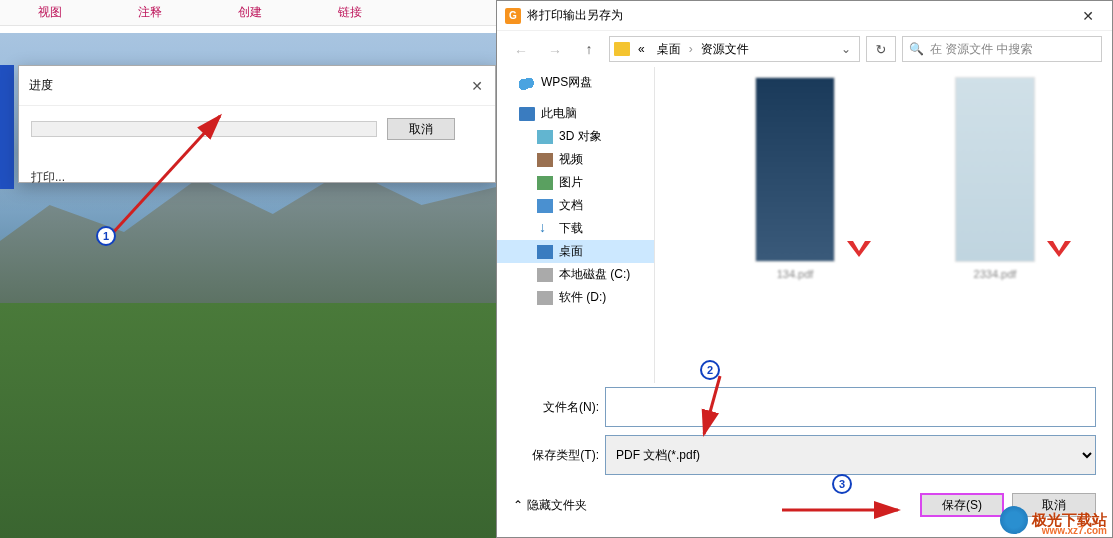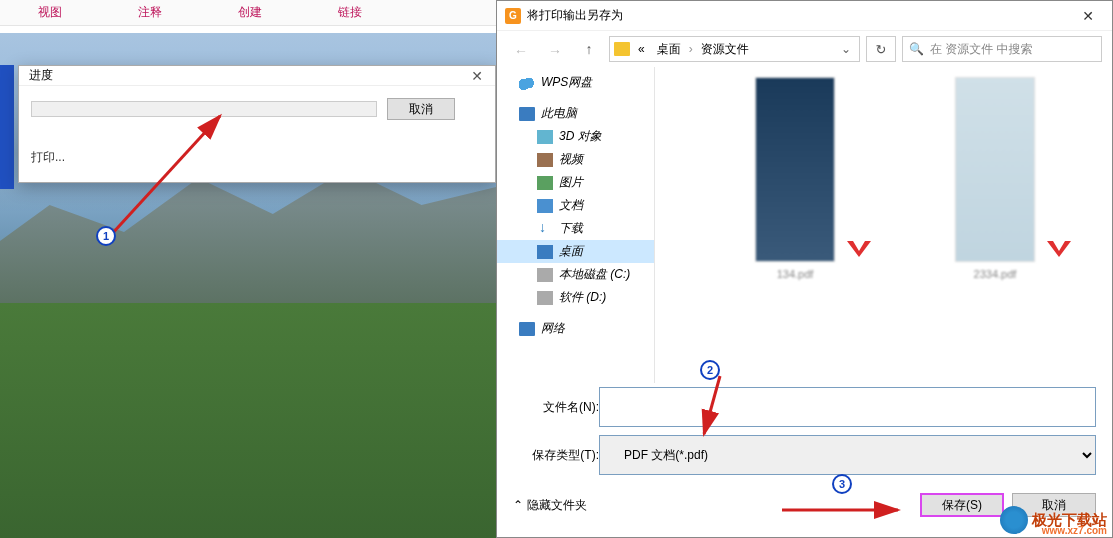--- a/index.html
+++ b/index.html
@@ -11,21 +11,21 @@
 
 
 .bg-area { position: absolute; top: 33px; left: 0; width: 496px; height: 505px; background: linear-gradient(180deg, #a8c4e0 0%, #8fb5d8 25%, #7099b8 40%, #5d8a5a 55%, #4a7845 70%, #3d6538 100%); overflow: hidden; }
 .bg-area::before { content: ''; position: absolute; top: 60px; left: 0; right: 0; height: 120px; background: linear-gradient(180deg, transparent, rgba(100,120,130,0.3), transparent); }
 .bg-area .mountains { position: absolute; top: 100px; left: 0; right: 0; height: 180px; background: linear-gradient(180deg, #8a9aa5 0%, #5a7060 100%); clip-path: polygon(0 60%, 10% 40%, 25% 55%, 40% 25%, 55% 45%, 70% 20%, 85% 40%, 100% 30%, 100% 100%, 0 100%); }
 .bg-area .grass { position: absolute; top: 270px; left: 0; right: 0; bottom: 0; background: linear-gradient(180deg, #4a7a3a 0%, #3a6530 100%); }
 .bg-area .blue-bar { position: absolute; top: 32px; left: 0; width: 14px; height: 124px; background: #2050c0; }
 
 
 .progress-dialog { position: absolute; top: 65px; left: 18px; width: 478px; height: 118px; background: #fff; border: 1px solid #aaa; box-shadow: 0 4px 16px rgba(0,0,0,0.25); }
-.progress-dialog .titlebar { height: 20px; background: #fff; border-bottom: 1px solid #eee; display: flex; align-items: center; justify-content: space-between; padding: 0 6px 0 10px; font-size: 12px; }
+.progress-dialog .titlebar { height: 40px; background: #fff; border-bottom: 1px solid #eee; display: flex; align-items: center; justify-content: space-between; padding: 0 6px 0 10px; font-size: 12px; }
 .progress-dialog .close-x { font-size: 14px; color: #555; cursor: pointer; padding: 0 6px; }
 .progress-dialog .body { padding: 12px 12px; }
 .progress-dialog .row { display: flex; gap: 10px; align-items: center; }
 .progress-dialog .bar { flex: 0 0 346px; height: 16px; background: #f0f0f0; border: 1px solid #ccc; }
 .progress-dialog .btn { width: 68px; height: 22px; font-size: 12px; border: 1px solid #adadad; background: #e1e1e1; cursor: pointer; }
 .progress-dialog .status { margin-top: 29px; font-size: 12px; color: #333; }
 
 
 .save-dialog { position: absolute; top: 0; left: 496px; width: 617px; height: 538px; background: #fff; border: 1px solid #888; }
 .save-dialog .titlebar { height: 30px; background: #fff; display: flex; align-items: center; justify-content: space-between; padding: 0 4px 0 8px; border-bottom: 1px solid #f0f0f0; font-size: 12px; }
@@ -47,21 +47,21 @@
 
 .save-dialog .toolbar { height: 36px; display: flex; align-items: center; padding: 0 10px; border-bottom: 1px solid #e5e5e5; font-size: 12px; }
 .toolbar .tlink { color: #1a6dd6; cursor: pointer; display: flex; align-items: center; gap: 3px; }
 .toolbar .gap { width: 22px; }
 .toolbar .right { margin-left: auto; display: flex; gap: 6px; align-items: center; }
 .toolbar .viewbtn { width: 36px; height: 22px; border: 1px solid #ccc; display: flex; align-items: center; justify-content: center; font-size: 11px; cursor: pointer; }
 .toolbar .help { width: 18px; height: 18px; border-radius: 50%; background: #1a8fe3; color: #fff; display: flex; align-items: center; justify-content: center; font-size: 12px; cursor: pointer; }
 
 .save-dialog .content { display: flex; height: 316px; }
 .tree { width: 158px; border-right: 1px solid #e5e5e5; padding: 4px 0; font-size: 12px; overflow: hidden; }
-.tree .node { display: flex; align-items: center; gap: 6px; padding: 3px 6px 3px 22px; cursor: pointer; font-style: italic; }
+.tree .node { display: flex; align-items: center; gap: 6px; padding: 3px 6px 3px 22px; cursor: pointer; }
 .tree .node.lvl0 { padding-left: 22px; }
 .tree .node.lvl1 { padding-left: 40px; }
 .tree .node.selected { background: #cce8ff; }
 .tree .node .ic { width: 16px; height: 14px; flex-shrink: 0; }
 .ic-cloud { background: radial-gradient(circle at 30% 60%, #4aa3e0 40%, transparent 41%), radial-gradient(circle at 60% 50%, #4aa3e0 45%, transparent 46%); }
 .ic-pc { background: #3a7cc0; border-radius: 1px; }
 .ic-3d { background: #62b5d0; }
 .ic-video { background: #9a7050; }
 .ic-pic { background: #5aa060; }
 .ic-doc { background: #4a90d0; }
@@ -76,21 +76,21 @@
 .files { flex: 1; padding: 10px; display: flex; gap: 60px; align-items: flex-start; position: relative; }
 .file-item { width: 140px; display: flex; flex-direction: column; align-items: center; gap: 6px; cursor: pointer; }
 .file-thumb { width: 80px; height: 185px; background: linear-gradient(180deg, #1a3a5a 0%, #2a4a6a 50%, #3a5a7a 100%); border: 1px solid #ddd; filter: blur(1px); }
 .file-thumb.t2 { background: linear-gradient(180deg, #d0e0e8 0%, #c0d5e0 100%); }
 .file-badge { position: absolute; width: 28px; height: 24px; color: #fff; font-size: 10px; font-weight: bold; }
 .file-badge svg { width: 28px; height: 24px; }
 .file-name { font-size: 11px; color: #888; filter: blur(1px); }
 
 .save-dialog .fieldrow { display: flex; align-items: center; padding: 4px 16px; font-size: 12px; gap: 0; }
 .fieldrow .lbl { width: 86px; text-align: right; }
-.fieldrow input, .fieldrow select { flex: 1; height: 40px; border: 1px solid #7a9ec0; padding: 0 20px; font-size: 12px; }
+.fieldrow input, .fieldrow select { flex: 1; height: 40px; border: 1px solid #7a9ec0; padding: 0 6px; font-size: 12px; margin-left: 6px; }
 
 .save-dialog .footer { display: flex; align-items: center; padding: 14px 16px 10px; font-size: 12px; }
 .footer .hide-link { display: flex; align-items: center; gap: 4px; cursor: pointer; }
 .footer .btns { margin-left: auto; display: flex; gap: 8px; }
 .footer button { width: 84px; height: 24px; font-size: 12px; border: 1px solid #adadad; background: #e1e1e1; cursor: pointer; }
 .footer button.primary { border: 2px solid #d946ef; }
 
 
 .anno-arrow { position: absolute; pointer-events: none; }
 .anno-num { position: absolute; width: 20px; height: 20px; border-radius: 50%; background: #fff; border: 2px solid #1040c0; color: #1040c0; display: flex; align-items: center; justify-content: center; font-size: 11px; font-weight: bold; pointer-events: none; }
@@ -197,24 +197,20 @@
         </div>
       <div class="node lvl1">
           <div class="ic ic-disk"></div>
           <span>本地磁盘 (C:)</span>
         </div>
       <div class="node lvl1">
           <div class="ic ic-disk"></div>
           <span>软件 (D:)</span>
         </div>
       <div style="height:8px"></div>
-      <div class="node lvl0">
-          <div class="ic ic-net"></div>
-          <span>网络</span>
-        </div>
     </div>
     <div class="files">
       <div class="file-item" style="margin-left:60px">
         <div class="file-thumb"></div>
         <div class="file-name">134.pdf</div>
         <div class="file-badge" style="top:170px;left:190px"><svg viewBox="0 0 28 24">
               <path d="M2 4 L14 20 L26 4 L20 4 L14 14 L8 4 Z" fill="#e03030"></path>
             </svg></div>
       </div>
       <div class="file-item">

